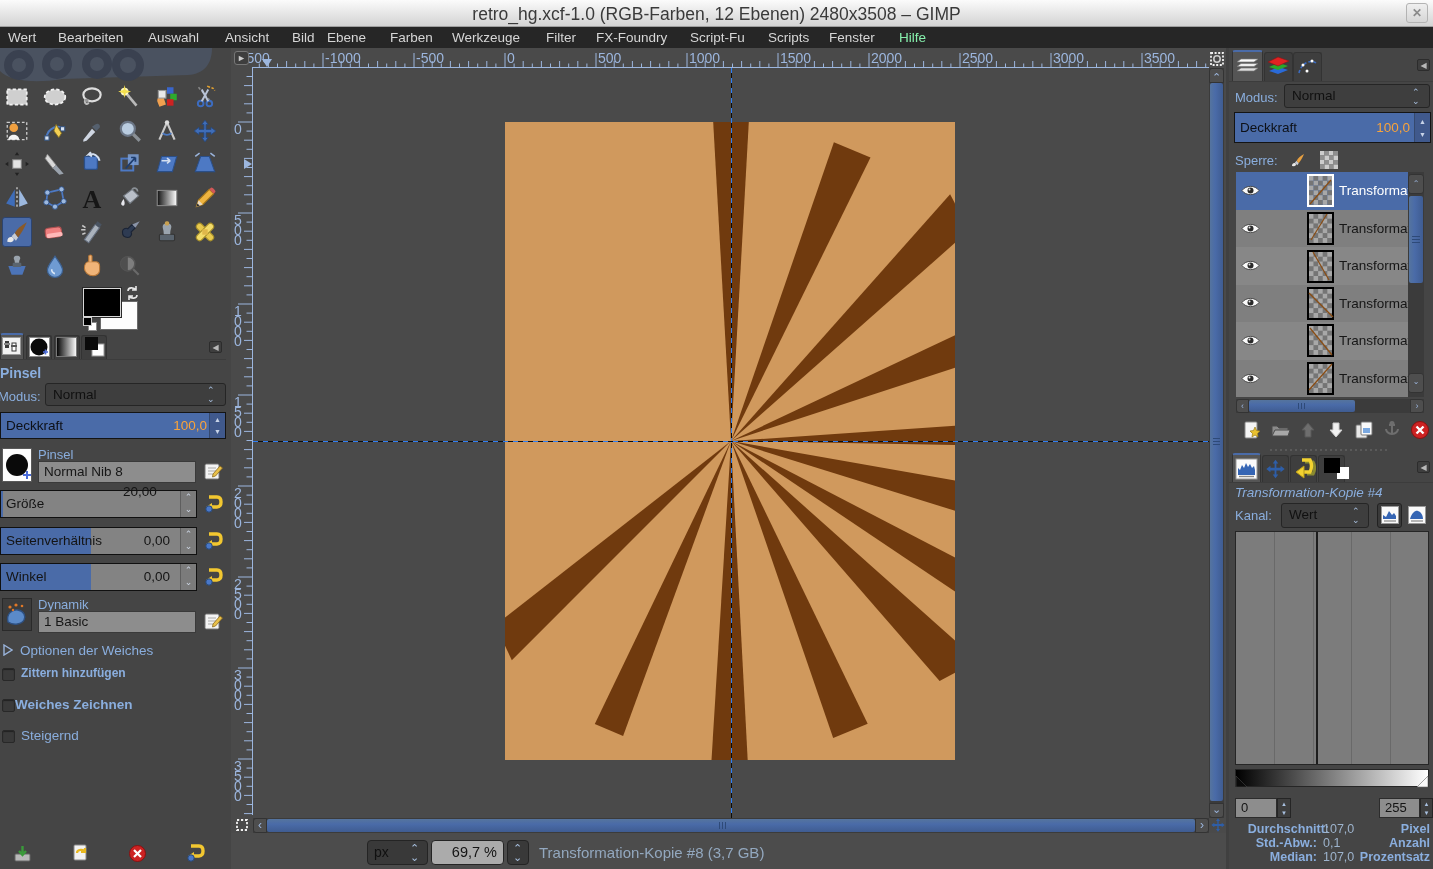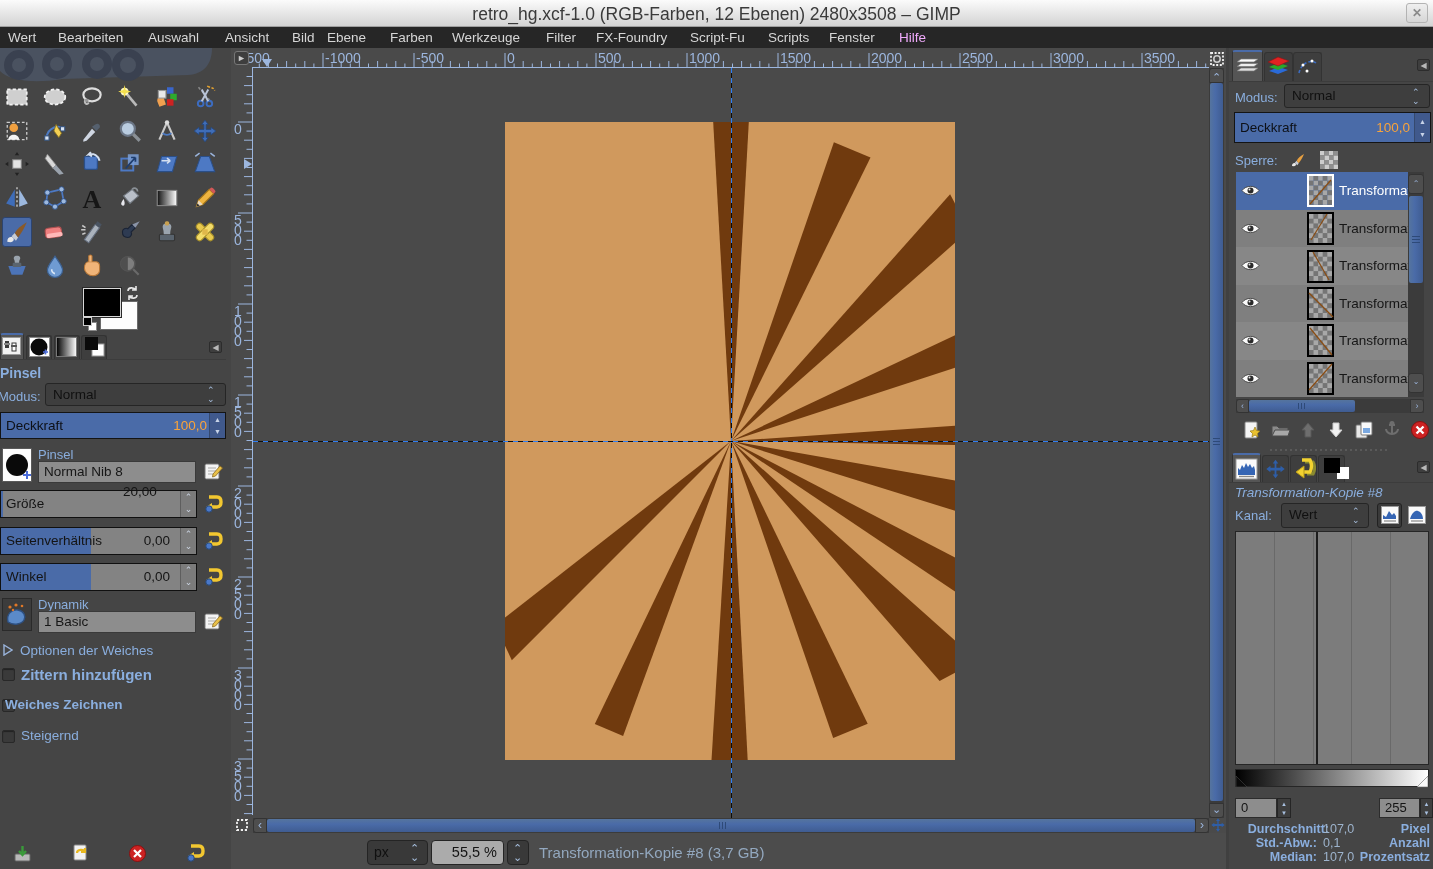--- a/index.html
+++ b/index.html
@@ -17,21 +17,21 @@
 <div class="abs" style="left:225px;top:30px;font-size:13.5px;color:#d6d6d6;">Ansicht</div>
 <div class="abs" style="left:292px;top:30px;font-size:13.5px;color:#d6d6d6;">Bild</div>
 <div class="abs" style="left:327px;top:30px;font-size:13.5px;color:#d6d6d6;">Ebene</div>
 <div class="abs" style="left:390px;top:30px;font-size:13.5px;color:#d6d6d6;">Farben</div>
 <div class="abs" style="left:452px;top:30px;font-size:13.5px;color:#d6d6d6;">Werkzeuge</div>
 <div class="abs" style="left:546px;top:30px;font-size:13.5px;color:#d6d6d6;">Filter</div>
 <div class="abs" style="left:596px;top:30px;font-size:13.5px;color:#d6d6d6;">FX-Foundry</div>
 <div class="abs" style="left:690px;top:30px;font-size:13.5px;color:#d6d6d6;">Script-Fu</div>
 <div class="abs" style="left:768px;top:30px;font-size:13.5px;color:#d6d6d6;">Scripts</div>
 <div class="abs" style="left:829px;top:30px;font-size:13.5px;color:#d6d6d6;">Fenster</div>
-<div class="abs" style="left:899px;top:30px;font-size:13.5px;color:#f0abfc;">Hilfe</div>
+<div class="abs" style="left:899px;top:30px;font-size:13.5px;color:#86efac;">Hilfe</div>
 <div class="abs" style="left:0px;top:48px;width:231px;height:821px;background:#454545;"></div>
 <svg class="abs" style="left:0;top:48px" width="215" height="42" viewBox="0 0 215 42">
 <path d="M0 0 H212 C212 16 204 26 188 27 L62 31 C32 36 8 32 0 23 Z" fill="#4a5260"></path>
 <g fill="none" stroke="#3a4150" stroke-width="8">
 <circle cx="19" cy="17" r="11"></circle>
       <circle cx="57" cy="16" r="11"></circle>
 <circle cx="97" cy="16" r="11"></circle>
       <circle cx="128" cy="17" r="12"></circle>
     </g>
 </svg>
@@ -321,23 +321,23 @@
 <svg class="abs" style="left:204px;top:612px" width="19" height="19" viewBox="0 0 19 19">
     <rect x="1" y="2" width="14" height="15" rx="1.5" fill="#f4f4f4" stroke="#777"></rect>
     <path d="M4 6 h8 M4 9 h8 M4 12 h5" stroke="#aaa" stroke-width="1"></path>
     <path d="M9 12 L16 4 L18.5 6 L11.5 14 L8.5 15 Z" fill="#e8c04a" stroke="#8a6a20" stroke-width="0.8"></path>
   </svg>
 <svg class="abs" style="left:3px;top:644px" width="10" height="12" viewBox="0 0 10 12">
     <path d="M1 1 L9 6 L1 11 Z" fill="none" stroke="#9ab4dc" stroke-width="1.4"></path>
   </svg>
 <div class="abs" style="left:20px;top:643px;font-size:13.5px;color:#8aaede;">Optionen der Weiches</div>
 <div class="abs" style="left:2px;top:668px;width:13px;height:13px;background:#3a3a3a;border:1px solid #282828;border-radius:2px;box-shadow:inset 0 1px 1px #222;"></div>
-<div class="abs" style="left:21px;top:666px;font-size:15px;font-weight:bold;color:#8aaede;">Zittern hinzufügen</div>
+<div class="abs" style="left:21px;top:666px;font-size:12px;font-weight:bold;color:#8aaede;">Zittern hinzufügen</div>
 <div class="abs" style="left:2px;top:699px;width:13px;height:13px;background:#3a3a3a;border:1px solid #282828;border-radius:2px;box-shadow:inset 0 1px 1px #222;"></div>
-<div class="abs" style="left:5px;top:697px;font-size:13.5px;font-weight:bold;color:#8aaede;">Weiches Zeichnen</div>
+<div class="abs" style="left:15px;top:697px;font-size:13.5px;font-weight:bold;color:#8aaede;">Weiches Zeichnen</div>
 <div class="abs" style="left:2px;top:730px;width:13px;height:13px;background:#3a3a3a;border:1px solid #282828;border-radius:2px;box-shadow:inset 0 1px 1px #222;"></div>
 <div class="abs" style="left:21px;top:728px;font-size:13.5px;font-weight:normal;color:#8aaede;">Steigernd</div>
 <svg class="abs" style="left:13px;top:844px" width="19" height="19" viewBox="0 0 19 19">
     <rect x="2" y="10" width="15" height="7" rx="1" fill="#b9b9b9" stroke="#666"></rect>
     <path d="M9.5 2 L9.5 10 M6 7 L9.5 11 L13 7" stroke="#3a9a3a" stroke-width="2.4" fill="none"></path>
   </svg>
 <svg class="abs" style="left:72px;top:844px" width="19" height="19" viewBox="0 0 19 19">
     <rect x="2" y="1" width="12" height="15" rx="1" fill="#f2f2f2" stroke="#888"></rect>
     <path d="M5 9 C5 5 12 5 13 8 M13 4 L13 8 L9 8" stroke="#e8b820" stroke-width="2.2" fill="none"></path>
   </svg>
@@ -627,21 +627,21 @@
   </svg>
 <svg class="abs" style="left:1210px;top:817px" width="16" height="16" viewBox="0 0 24 24">
     <path d="M12 2 L15 6 H13 V10.5 H17.5 V8.5 L22 12 L17.5 15.5 V13.5 H13 V18 H15 L12 22 L9 18 H11 V13.5 H6.5 V15.5 L2 12 L6.5 8.5 V10.5 H11 V6 H9 Z" fill="#2e5ea8"></path>
   </svg>
 <div class="abs" style="left:231px;top:833px;width:995px;height:36px;background:#4c4c4c;"></div>
 <div class="abs" style="left:367px;top:840px;width:61px;height:25px;background:#393939;border:1px solid #242424;border-radius:4px;"></div>
 <div class="abs" style="left:374px;top:844px;font-size:14px;color:#101010;">px</div>
 <div class="abs" style="left:410px;top:842px;font-size:11px;color:#a8c0e0;">⌃</div>
 <div class="abs" style="left:410px;top:851px;font-size:11px;color:#a8c0e0;">⌄</div>
 <div class="abs" style="left:431px;top:840px;width:73px;height:25px;background:#ababab;border:1px solid #242424;border-radius:4px;"></div>
-<div class="abs" style="left:431px;top:844px;width:66px;text-align:right;font-size:14.5px;color:#141414;">55,5 %</div>
+<div class="abs" style="left:431px;top:844px;width:66px;text-align:right;font-size:14.5px;color:#141414;">69,7 %</div>
 <div class="abs" style="left:507px;top:840px;width:22px;height:25px;background:#393939;border:1px solid #242424;border-radius:4px;"></div>
 <div class="abs" style="left:513px;top:842px;font-size:11px;color:#a8c0e0;">⌃</div>
 <div class="abs" style="left:513px;top:851px;font-size:11px;color:#a8c0e0;">⌄</div>
 <div class="abs" style="left:539px;top:844px;font-size:15px;color:#93a8bf;">Transformation-Kopie #8 (3,7 GB)</div>
 <div class="abs" style="left:1226px;top:48px;width:3px;height:821px;background:#404040;"></div>
 <div class="abs" style="left:1229px;top:48px;width:204px;height:821px;background:#454545;"></div>
 <div class="abs" style="left:1232px;top:50px;width:31px;height:31px;background:#555555;border:1px solid #333;border-bottom:none;border-radius:3px 3px 0 0;border-top:2px solid #4a6ba8;"></div>
 <svg class="abs" style="left:1235px;top:55px" width="25" height="23" viewBox="0 0 25 23">
     <g stroke="#777" stroke-width="0.7">
       <path d="M2 16 L6 13 L23 13 L19 16 Z" fill="#e0e0e0"></path>
@@ -1002,21 +1002,21 @@
 <svg class="abs" style="left:1292px;top:457px" width="24" height="24" viewBox="0 0 24 24">
     <path d="M13 5 L21 5 C23 9 23 13 21 17 L15 17" fill="none" stroke="#8a8a30" stroke-width="3.2"></path>
     <path d="M10 3 L18 3 C20 7 20 11 18 15 L12 15" fill="none" stroke="#f2d230" stroke-width="3.4"></path>
     <path d="M12 9 L12 21 L4 15 Z" fill="#f2d230" stroke="#b89a18" stroke-width="1"></path>
   </svg>
 <div class="abs" style="left:1318px;top:455px;width:27px;height:27px;background:#3e3e3e;border:1px solid #333;border-bottom:none;border-radius:3px 3px 0 0;"></div>
 <div class="abs" style="left:1337px;top:467px;width:12px;height:12px;background:#fff;"></div>
 <div class="abs" style="left:1324px;top:458px;width:16px;height:15px;background:#000;"></div>
 <div class="abs" style="left:1417px;top:461px;width:13px;height:12px;background:#3e3e3e;border:1px solid #2c2c2c;border-radius:2px;color:#b8b8b8;font-size:8px;text-align:center;line-height:11px;">◀</div>
 <div class="abs" style="left:1229px;top:482px;width:204px;height:1px;background:#3c3c3c;"></div>
-<div class="abs" style="left:1235px;top:485px;font-size:13.5px;font-style:italic;color:#8aaede;">Transformation-Kopie #8</div>
+<div class="abs" style="left:1235px;top:485px;font-size:13.5px;font-style:italic;color:#8aaede;">Transformation-Kopie #4</div>
 <div class="abs" style="left:1235px;top:508px;font-size:13px;color:#8aaede;">Kanal:</div>
 <div class="abs" style="left:1281px;top:503px;width:88px;height:25px;background:#3e3e3e;border:1px solid #252525;border-radius:3px;"></div>
 <div class="abs" style="left:1289px;top:507px;font-size:13.5px;color:#101010;">Wert</div>
 <div class="abs" style="left:1352px;top:506px;font-size:9px;color:#a8c0e0;">⌃</div>
 <div class="abs" style="left:1352px;top:515px;font-size:9px;color:#a8c0e0;">⌄</div>
 <div class="abs" style="left:1377px;top:503px;width:25px;height:25px;background:#3a3a3a;border:1px solid #222;border-radius:3px;"></div>
 <svg class="abs" style="left:1381px;top:506px" width="18" height="18" viewBox="0 0 18 18">
     <rect x="0.5" y="0.5" width="17" height="17" fill="#fafafa" stroke="#999"></rect>
     <path d="M2 13 L2 9 L5 11 L8 5 L11 9 L13 7 L15 10 L15 13 Z" fill="#3565b4"></path>
     <path d="M3 15 h12" stroke="#888" stroke-width="1.2"></path>

